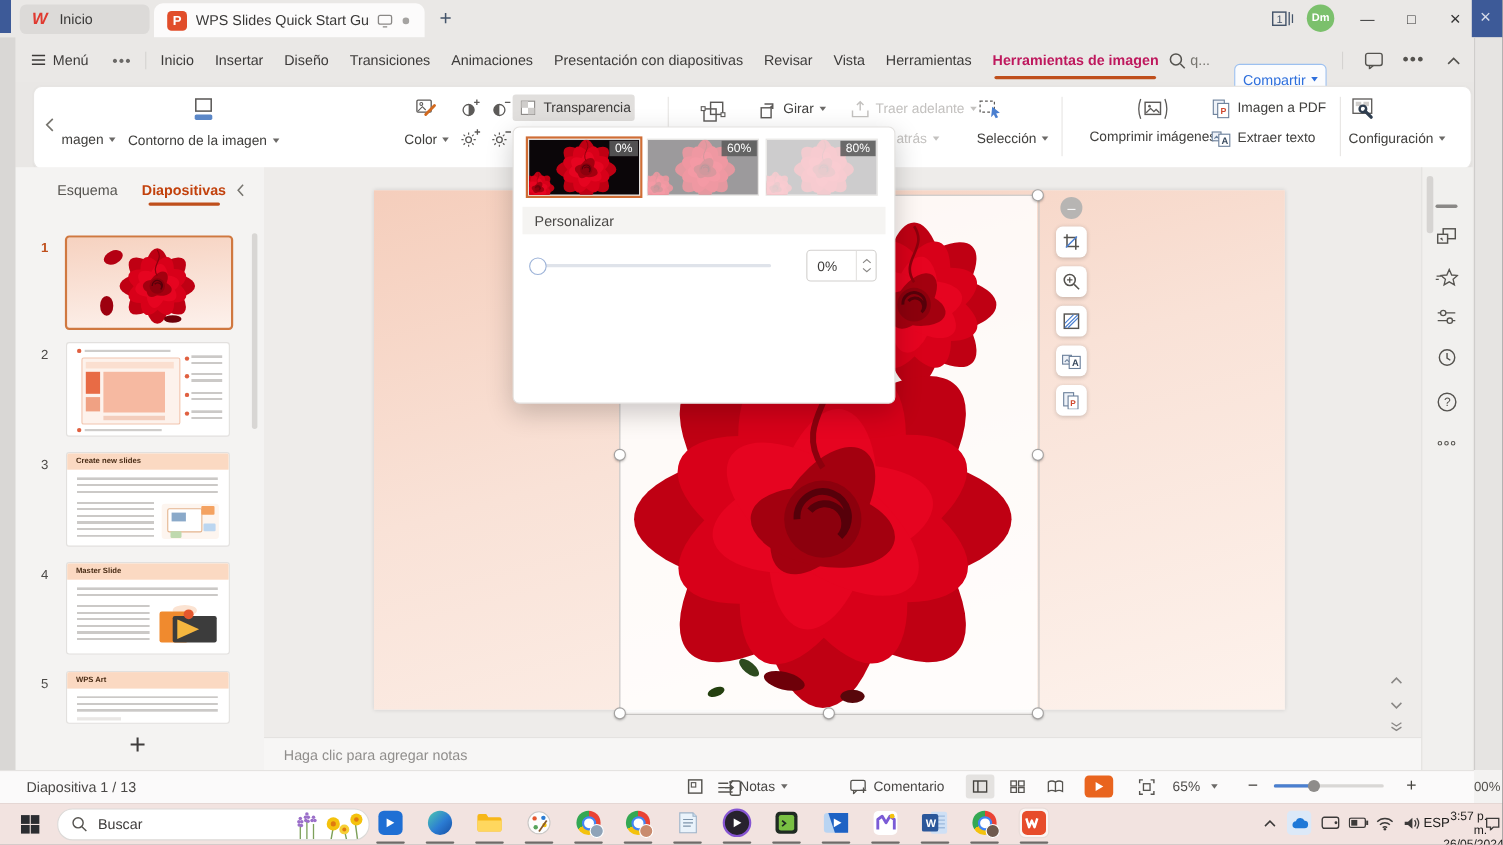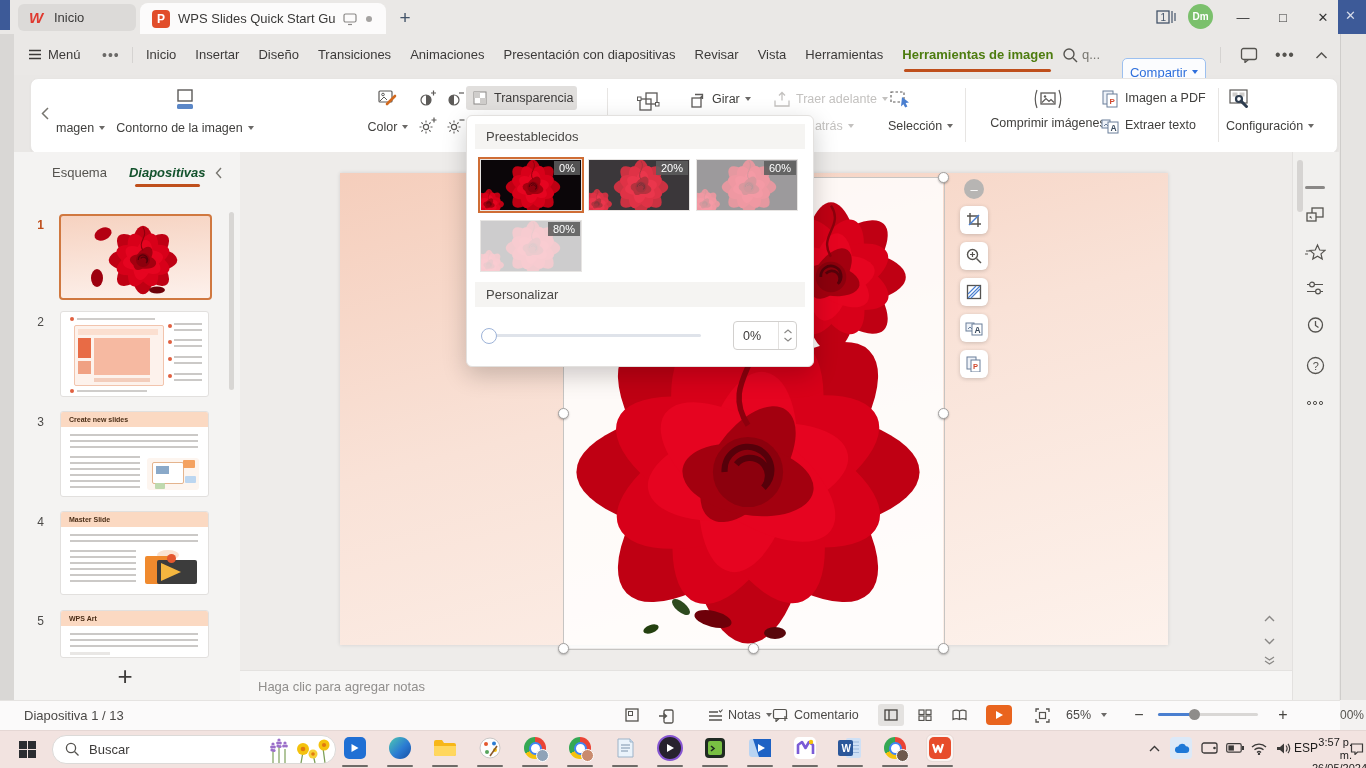--- a/index.html
+++ b/index.html
@@ -12,34 +12,34 @@
   .caret.dis{border-top-color:#c3c1bf;}
   
   .titlebar{left:0;top:0;width:1366px;height:34px;background:#eae8e6;}
   .hometab{left:18px;top:4px;width:118px;height:27px;background:#dcdad8;border-radius:6px;display:flex;align-items:center;font-size:13px;color:#3a3938;}
   .doctab{left:140px;top:3px;width:246px;height:31px;background:#fcfbfb;border-radius:8px 8px 0 0;display:flex;align-items:center;font-size:13px;color:#3a3938;}
   .pptico{width:18px;height:18px;background:#e14d2a;border-radius:4px;color:#fff;font-weight:bold;font-size:12px;}
   .winctl{width:30px;height:30px;color:#333;font-size:13px;}
   
   .menubar{left:0;top:34px;width:1340px;height:41px;background:#eae8e6;}
   .mi{font-size:13px;color:#3c3a39;white-space:nowrap;cursor:default;position:relative;}
-  .mi.active{color:#4d7c0f;font-weight:bold;}
+  .mi.active{color:#be185d;font-weight:bold;}
   .mi.active::after{content:'';position:absolute;left:2px;right:2px;bottom:-10px;height:3px;border-radius:2px;background:#bf4f1c;}
   .vdiv{width:1px;height:16px;background:#d5d3d1;}
   .sharebtn{width:82px;height:26px;border:1px solid #9cc0f0;border-radius:5px;color:#2e6fdc;font-size:13px;background:#fbfcfe;}
   
   .ribbon{left:30px;top:78px;width:1306px;height:74px;background:#fff;border:1px solid #e7e5e3;border-radius:8px;box-shadow:0 1px 2px rgba(0,0,0,.04);}
   .rlbl{font-size:12.5px;color:#41403e;white-space:nowrap;}
   .rlbl.dis{color:#c3c1bf;}
   .rdiv{width:1px;background:#e7e5e3;top:88px;height:54px;}
   .tbtn{left:466px;top:86px;width:104px;height:24px;background:#e1dfdd;border-radius:3px;display:flex;align-items:center;padding-left:7px;font-size:12.5px;color:#3c3a39;}
   
   .lpanel{left:14px;top:152px;width:226px;height:548px;background:#f4f3f2;}
   .ptab{font-size:13px;color:#55534f;position:relative;}
-  .ptab.active{color:#14532d;font-weight:bold;font-style:italic;}
+  .ptab.active{color:#c2410c;font-weight:bold;}
   .ptab.active::after{content:'';position:absolute;left:6px;right:6px;bottom:-7px;height:3px;border-radius:2px;background:#bf4f1c;}
   .snum{font-size:12px;color:#4c4a48;width:18px;text-align:right;}
   .snum.sel{color:#bf4f1c;font-weight:bold;}
   .card{background:#fff;border:1px solid #e2e0de;border-radius:3px;overflow:hidden;}
   .mln{background:repeating-linear-gradient(180deg,#cbc9c7 0 2px,transparent 2px 6px);}
   .sheader{position:absolute;left:0;top:0;right:0;height:15px;background:#fbd9c2;display:flex;align-items:center;padding-left:8px;font-size:7px;font-weight:bold;color:#4a2d16;}
   
   .canvas{left:240px;top:152px;width:1052px;height:518px;background:#eeecea;}
   .slide{left:340px;top:173px;width:828px;height:472px;background:linear-gradient(165deg,#f5cebc 0%,#f9e2d7 45%,#fdf2ec 100%);box-shadow:0 0 4px rgba(0,0,0,.12);}
   .selrect{border:1px solid #c6c4c2;}
@@ -559,37 +559,28 @@
         <circle cx="15" cy="3" r="1.6" fill="none" stroke="#55534f"></circle>
       </svg>
     </div>
 
   <div class="a" style="left:1340px;top:34px;width:26px;height:666px;background:#e6e4e2;border-left:1px solid #cfcdcb"></div>
   <div class="a" style="left:1340px;top:700px;width:26px;height:30px;background:#f3f2f1;font-size:12px;color:#55534f;display:flex;align-items:center">
       <span>00%</span>
     </div>
 
   <div class="a popup">
-    <div class="phead"><span>Preestablecidos</span></div>
     <div class="pgrid">
       <div class="pitem sel">
         <svg width="100" height="50" viewBox="0 0 100 50" style="opacity:1">
             <rect width="100" height="50" fill="#0b0609"></rect>
             <use href="#rose" transform="translate(52,27) scale(0.62) translate(-50,-50)"></use>
             <use href="#rose" transform="translate(8,44) scale(0.34) translate(-50,-50)"></use>
           </svg>
         <span class="pbadge">0%</span>
-      </div>
-      <div class="pitem">
-        <svg width="100" height="50" viewBox="0 0 100 50" style="opacity:.8">
-            <rect width="100" height="50" fill="#0b0609"></rect>
-            <use href="#rose" transform="translate(52,27) scale(0.62) translate(-50,-50)"></use>
-            <use href="#rose" transform="translate(8,44) scale(0.34) translate(-50,-50)"></use>
-          </svg>
-        <span class="pbadge">20%</span>
       </div>
       <div class="pitem">
         <svg width="100" height="50" viewBox="0 0 100 50" style="opacity:.4">
             <rect width="100" height="50" fill="#0b0609"></rect>
             <use href="#rose" transform="translate(52,27) scale(0.62) translate(-50,-50)"></use>
             <use href="#rose" transform="translate(8,44) scale(0.34) translate(-50,-50)"></use>
           </svg>
         <span class="pbadge">60%</span>
       </div>
       <div class="pitem">
@@ -627,21 +618,21 @@
         <rect x="2" y="2" width="12" height="12" fill="none" stroke="#55534f" stroke-width="1.3"></rect>
         <rect x="4.5" y="4.5" width="4" height="4" fill="none" stroke="#55534f"></rect>
       </svg>
     </div>
   <div class="a ic" style="left:654px;top:704px;width:24px;height:22px">
       <svg width="17" height="17">
         <rect x="6" y="3" width="9" height="13" rx="1.5" fill="none" stroke="#55534f" stroke-width="1.3"></rect>
         <path d="M1 9 h7 M5.5 6.5 L8.5 9 L5.5 11.5" fill="none" stroke="#55534f" stroke-width="1.3"></path>
       </svg>
     </div>
-  <div class="a sbtn" style="left:708px;top:704px">
+  <div class="a sbtn" style="left:652px;top:704px">
     <svg width="15" height="13" style="margin-right:5px">
         <path d="M1 3 h9 M1 7 h13 M1 11 h13" stroke="#55534f" stroke-width="1.3"></path>
         <path d="M11 1.5 l1.5 1.5 2 -2.5" fill="none" stroke="#55534f" stroke-width="1.1"></path>
       </svg>
     <span>Notas</span>
       <i class="caret"></i>
   </div>
   <div class="a sbtn" style="left:772px;top:704px">
     <svg width="17" height="14" style="margin-right:5px">
         <rect x="1.5" y="1.5" width="13" height="9" rx="1.5" fill="none" stroke="#55534f" stroke-width="1.2"></rect>

